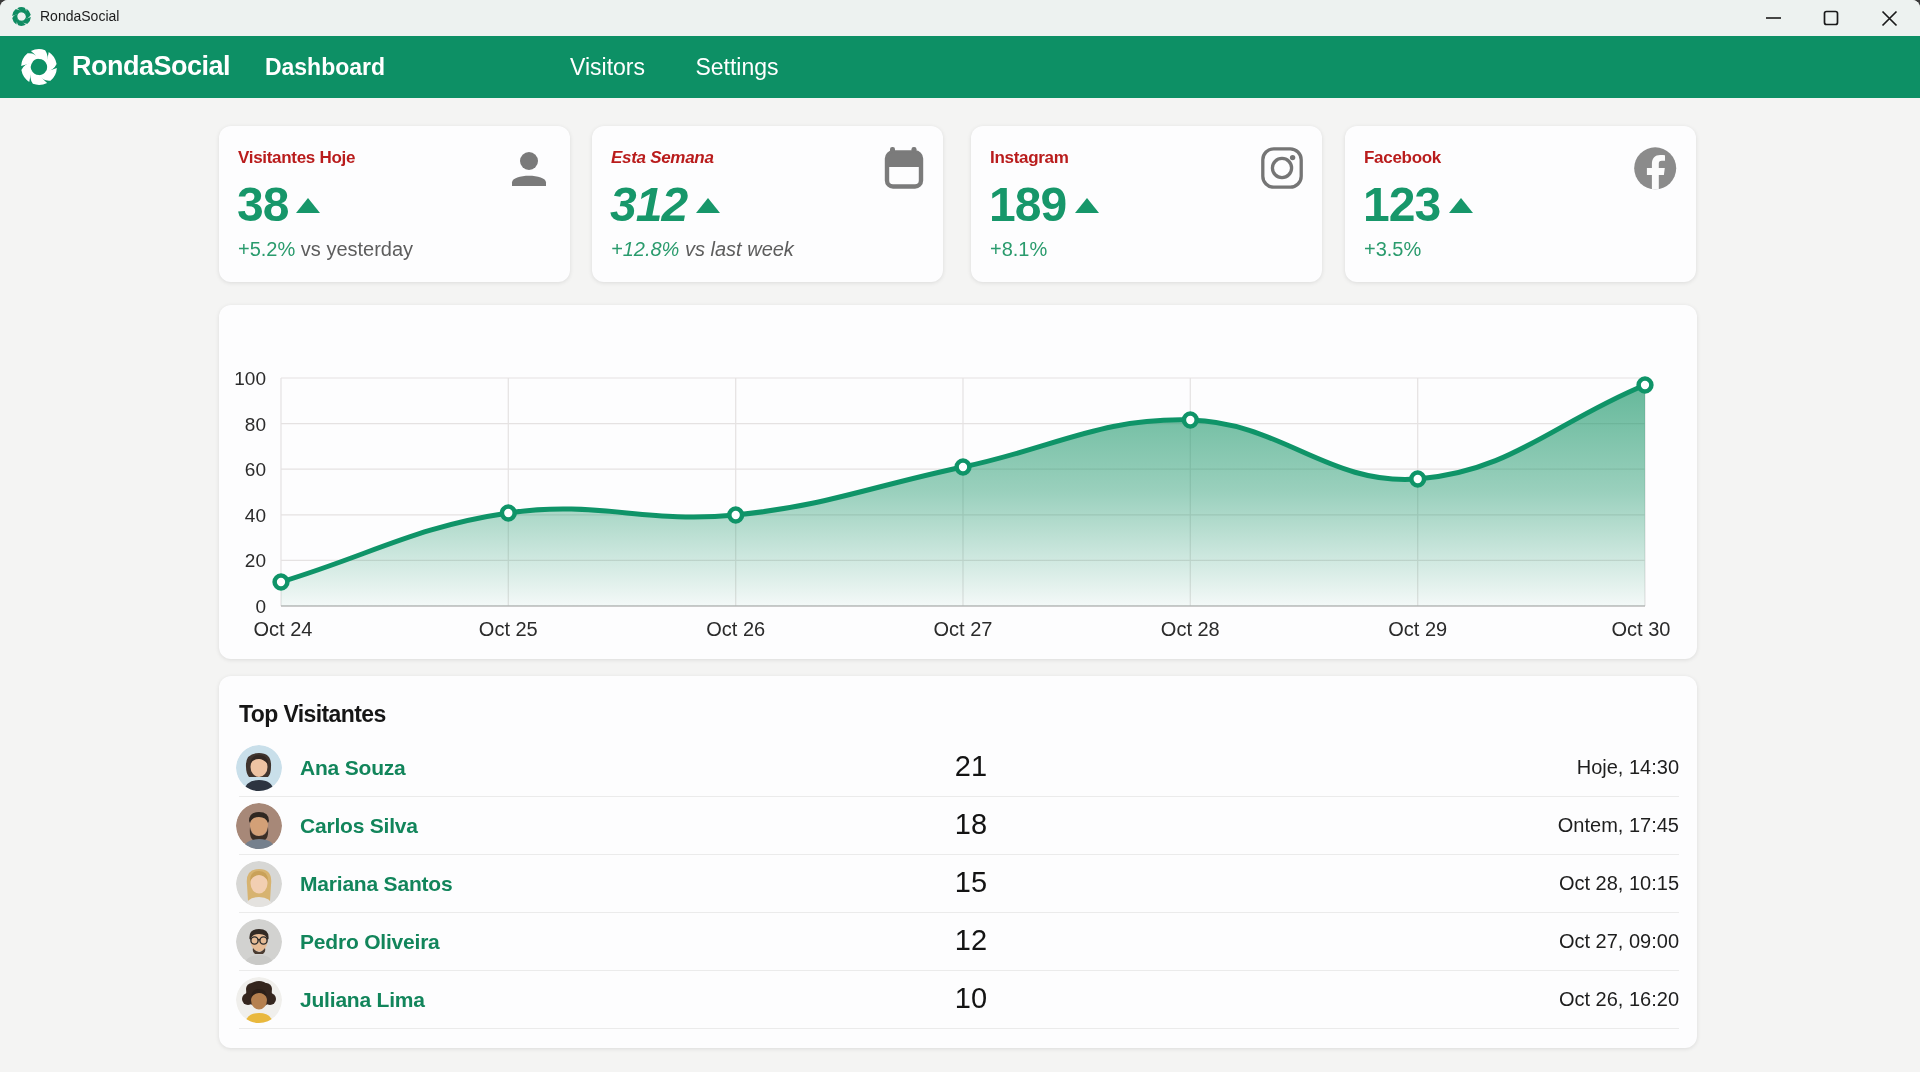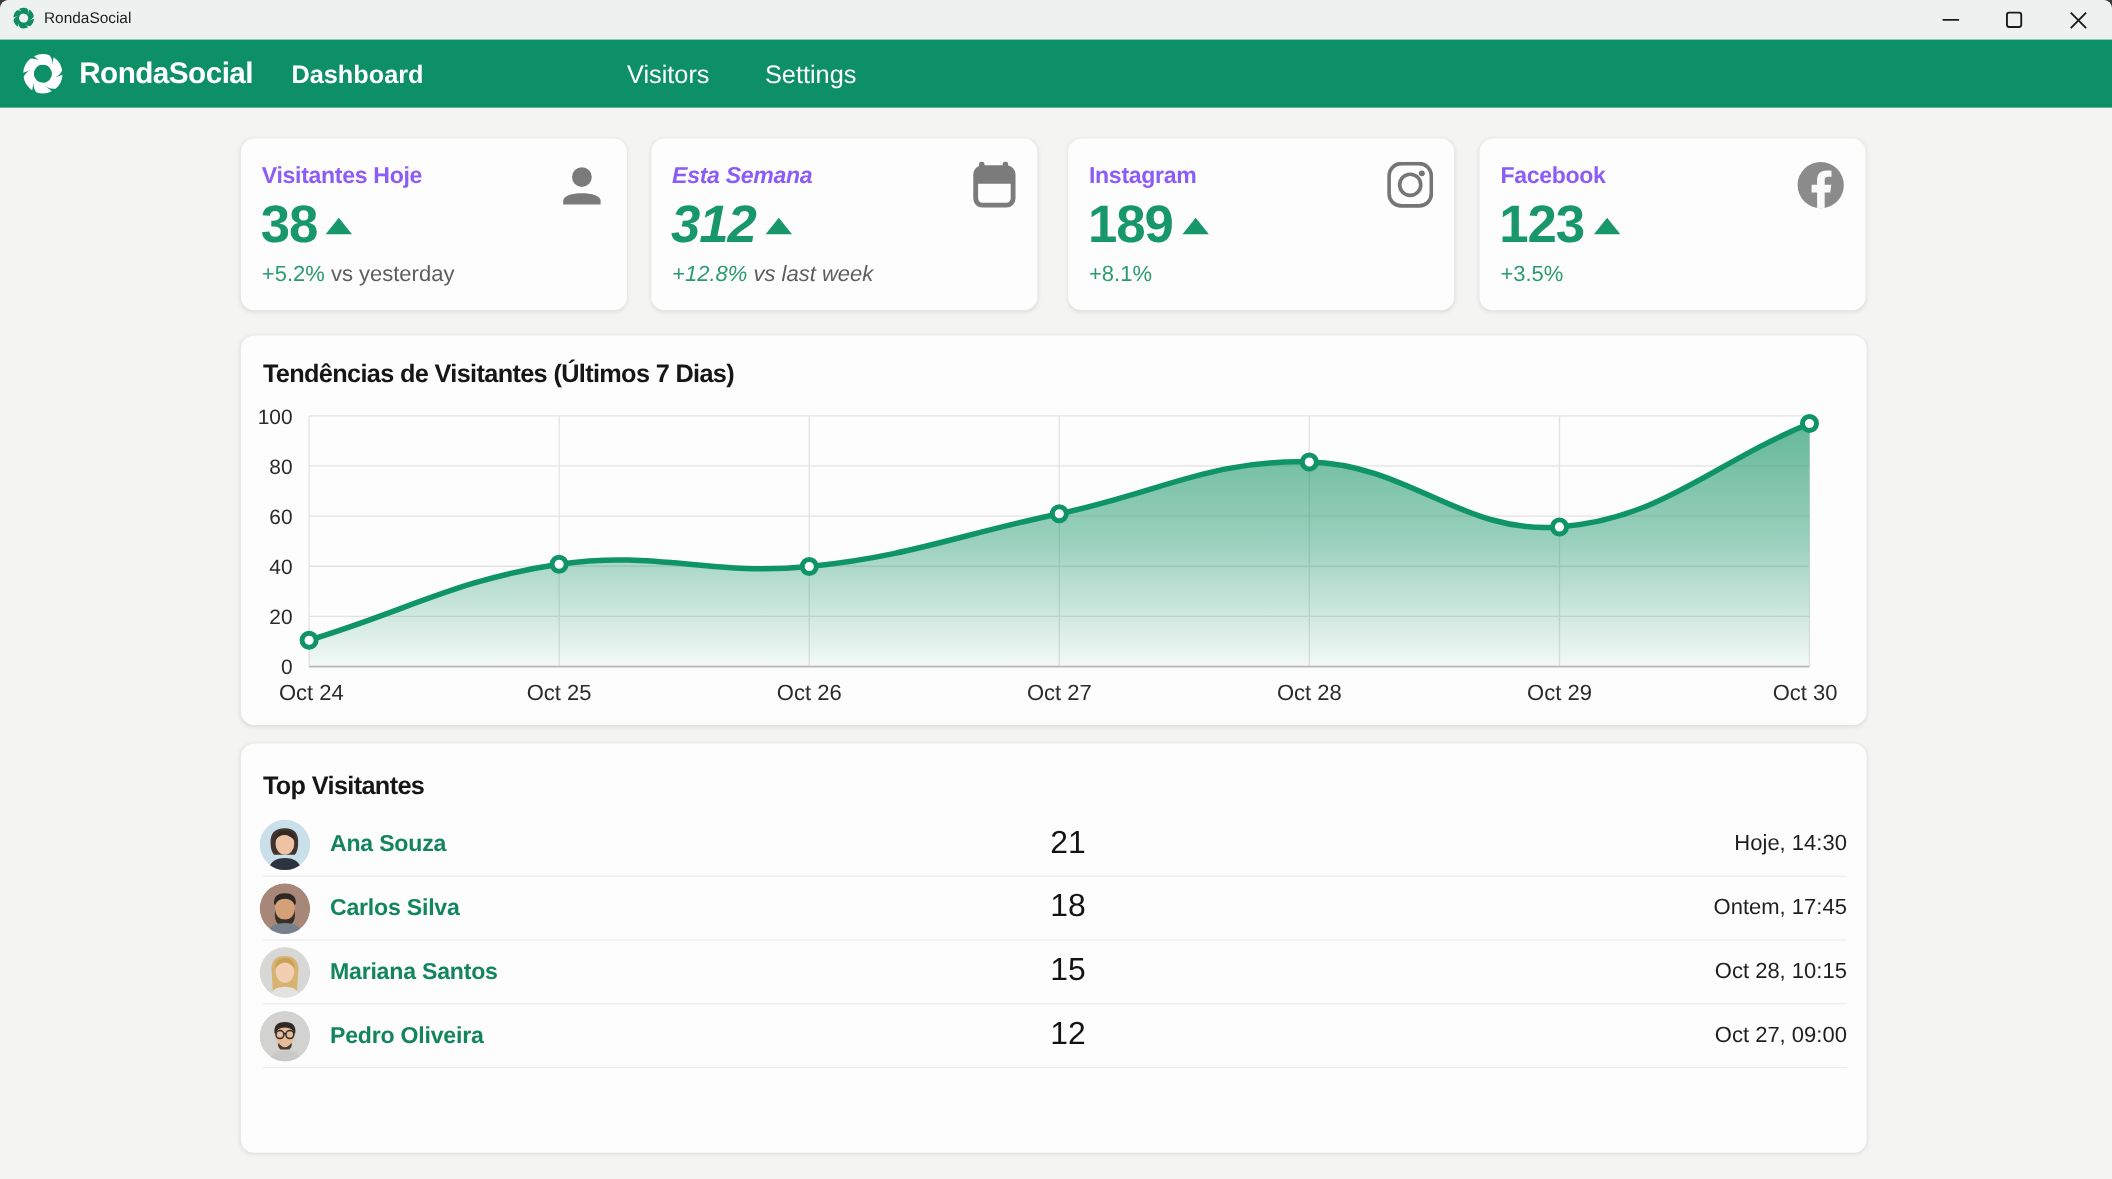--- a/index.html
+++ b/index.html
@@ -20,21 +20,21 @@
 #nav-dash { left:246px; width:158px;font-weight:bold; }
 #nav-analytics { left:404px; width:140px; background:#0f6f4e; height:63px; border-bottom:5px solid #fdfdfd; line-height:58px; }
 #nav-visitors { left:544px; width:127px; }
 #nav-settings { left:671px; width:132px; }
 
 #content { position:absolute; top:98px; left:0; width:1920px; height:974px; background:#f4f4f3; }
 .card { background:#fdfdfe; border-radius:12px; box-shadow:0 1px 4px rgba(0,0,0,0.10); position:absolute; }
 
 .stat { width:351px; height:156px; top:28px; }
 #stat1{ left:219px; } #stat2{ left:592px;font-style:italic; } #stat3{ left:971px; } #stat4{ left:1345px; }
-.stat .t { position:absolute; left:19px; top:22px; font-size:21px; font-weight:bold; color:#8b5cf6; letter-spacing:-0.3px; }
+.stat .t { position:absolute; left:19px; top:22px; font-size:17px; font-weight:bold; color:#b91c1c; letter-spacing:-0.3px; }
 .stat .num { position:absolute; left:18px; top:51px; font-size:48px; font-weight:bold; color:#17976a; letter-spacing:-1px; }
 .stat .tri { position:absolute; left:77px; top:72px; width:0; height:0; border-left:12px solid transparent; border-right:12px solid transparent; border-bottom:15px solid #17976a; }
 .stat .sub { position:absolute; left:19px; top:112px; font-size:20px; color:#5d5d5d; }
 .stat .sub b { color:#2a9b6d; font-weight:normal; }
 .stat .icon { position:absolute; right:19px; top:18px; }
 
 #chartcard { left:219px; top:207px; width:1478px; height:354px; }
 #chartcard h2 { position:absolute; left:20px; top:21px; font-size:23px; font-weight:bold; color:#161616; letter-spacing:-0.6px; }
 
 #listcard { left:219px; top:578px; width:1478px; height:372px; }
@@ -129,21 +129,20 @@
         <defs>
             <clipPath id="fbclip">
               <circle cx="22.2" cy="21.3" r="21"></circle>
             </clipPath>
           </defs>
         <circle cx="22.2" cy="21.3" r="21" fill="#8b8b8b"></circle>
         <path clip-path="url(#fbclip)" d="M25.8 44 L18.9 44 L18.9 28 L13.9 28 L13.9 21 L18.9 21 L18.9 16.6 C18.9 11.2 22.2 8 27.2 8 C29.4 8 31.4 8.2 32 8.3 L32 13.7 L28.9 13.7 C26.4 13.7 25.8 14.9 25.8 16.7 L25.8 21 L31.8 21 L30.9 28 L25.8 28 Z" fill="#fbfbfb"></path>
       </svg>
     </div>
     <div class="card" id="chartcard">
-      <h2>Tendências de Visitantes (Últimos 7 Dias)</h2>
       <svg width="1478" height="354" viewBox="0 0 1478 354" style="position:absolute;left:0;top:0;">
         <defs>
           <linearGradient id="fillg" x1="0" y1="73" x2="0" y2="301" gradientUnits="userSpaceOnUse">
             <stop offset="0" stop-color="#119263" stop-opacity="0.66"></stop>
             <stop offset="0.5" stop-color="#119263" stop-opacity="0.42"></stop>
             <stop offset="1" stop-color="#119263" stop-opacity="0.04"></stop>
           </linearGradient>
         </defs>
         <g stroke="#e5e2e2" stroke-width="1.2">
           <line x1="62" y1="73" x2="62" y2="301"></line>
@@ -238,15 +237,31 @@
               <circle cx="27.5" cy="21.5" r="3.6"></circle>
             <path d="M22.1 21 q0.9-0.8 1.8 0"></path>
           </g>
           <path d="M17 29 q3 4 6 4 q3 0 6-4 q1 4-2 6 l-8 0 q-3-2-2-6z" fill="#4a3b31"></path>
           <path d="M8 46 q2-10 15-10 q13 0 15 10z" fill="#c9c9c7"></path>
         </svg>
         <div class="nm">Pedro Oliveira</div>
           <div class="ct">12</div>
           <div class="tm">Oct 27, 09:00</div>
       </div>
+      <div class="row" style="top:295px;">
+        <svg class="av" viewBox="0 0 46 46">
+          <circle cx="23" cy="23" r="23" fill="#f0efec"></circle>
+          <circle cx="23" cy="17" r="13" fill="#35261e"></circle>
+          <circle cx="12" cy="22" r="6" fill="#35261e"></circle>
+            <circle cx="34" cy="22" r="6" fill="#35261e"></circle>
+          <circle cx="16" cy="12" r="6" fill="#35261e"></circle>
+            <circle cx="30" cy="12" r="6" fill="#35261e"></circle>
+          <ellipse cx="23" cy="23" rx="8" ry="9.5" fill="#b5804f"></ellipse>
+          <path d="M15 21 q0-9 8-9 q8 0 8 9 q-3-5-8-5 q-5 0-8 5z" fill="#2c2019"></path>
+          <path d="M9 46 q2-10 14-10 q12 0 14 10z" fill="#e9b83d"></path>
+        </svg>
+        <div class="nm">Juliana Lima</div>
+          <div class="ct">10</div>
+          <div class="tm">Oct 26, 16:20</div>
+      </div>
     </div>
   </div>
 </div>
 
 </body></html>

